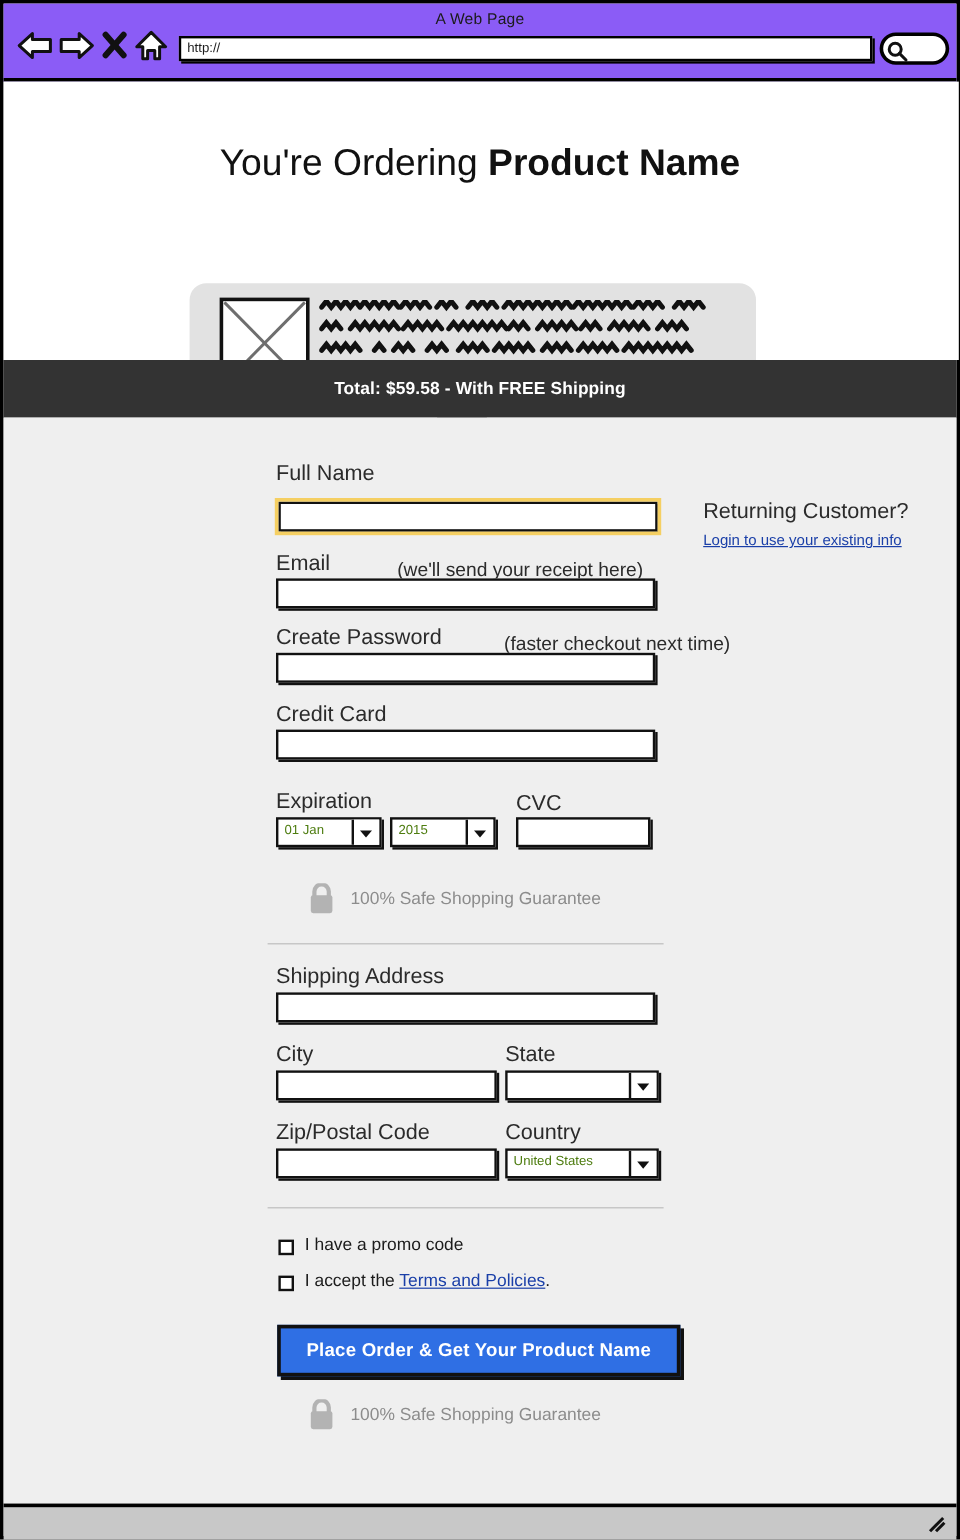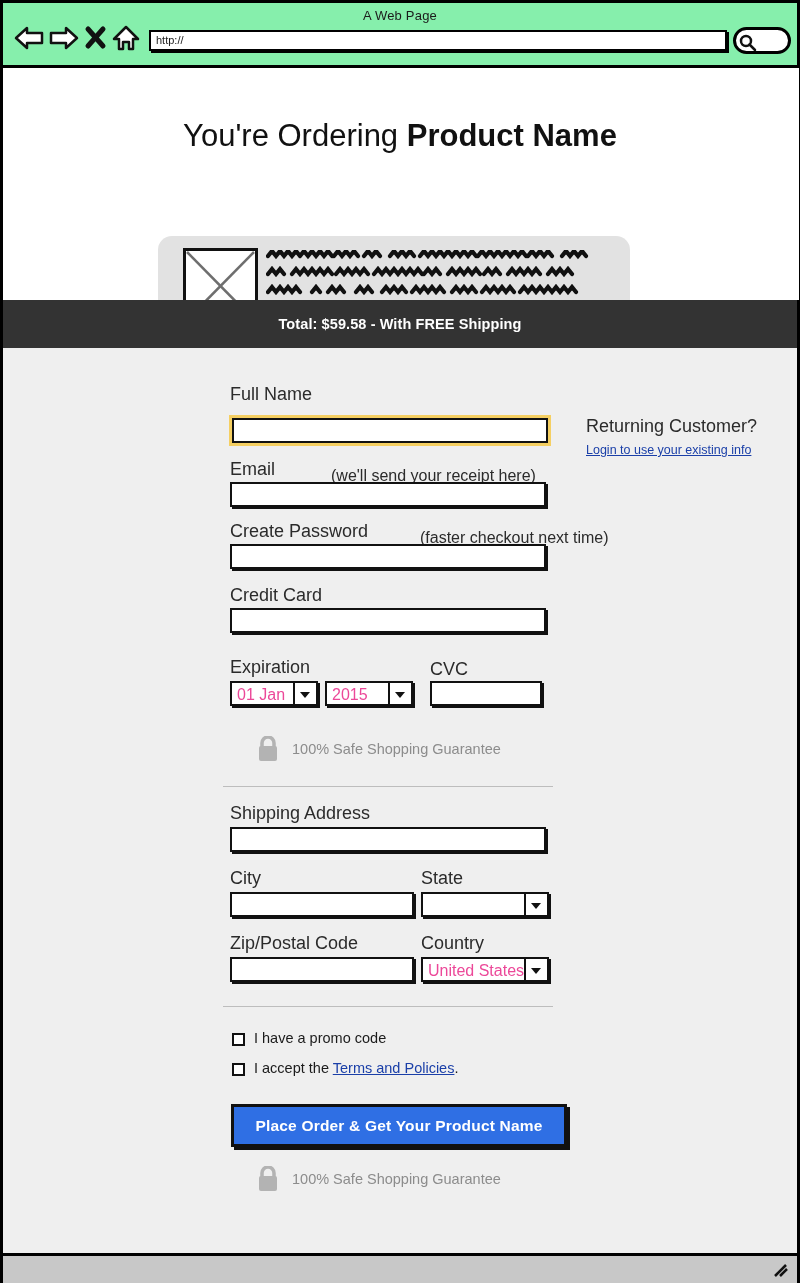--- a/index.html
+++ b/index.html
@@ -9,21 +9,21 @@
     font-family:"Liberation Sans", sans-serif;
     overflow:hidden;
   }
   .browser{
     position:absolute;left:0;top:0;width:800px;height:1283px;
     border:3px solid #000;box-sizing:border-box;background:#fff;
   }
   
   .chrome{
     position:absolute;left:0;top:0;width:794px;height:65px;
-    background:#86efac;border-bottom:3px solid #000;box-sizing:border-box;
+    background:#8b5cf6;border-bottom:3px solid #000;box-sizing:border-box;
   }
   .chrome-title{
     position:absolute;left:0;top:5px;width:794px;text-align:center;
     font-size:13px;color:#1b1b1b;letter-spacing:.2px;
   }
   .nav-icons{position:absolute;left:10px;top:20px;width:140px;height:34px;}
   .nav-icons svg{position:absolute;top:0;}
   .urlbar{
     position:absolute;left:146px;top:27px;width:578px;height:21px;
     background:#fff;border:2px solid #000;box-sizing:border-box;
@@ -92,21 +92,21 @@
     box-shadow:2px 2px 0 #111;height:25px;
   }
   .tin.focus{
     border:2px solid #111;outline:3px solid #f5cf62;box-shadow:2px 2px 0 #111;
   }
   .sel{
     position:absolute;background:#fff;border:2px solid #111;box-sizing:border-box;
     box-shadow:2px 2px 0 #111;height:25px;
   }
   .sel .val{
-    position:absolute;left:5px;top:3px;font-size:16px;color:#ec4899;white-space:nowrap;
+    position:absolute;left:5px;top:3px;font-size:11px;color:#4d7c0f;white-space:nowrap;
   }
   .sel .arrowbox{
     position:absolute;right:0;top:0;bottom:0;width:21px;
     border-left:2px solid #111;background:#fff;
   }
   .sel .arrowbox:after{
     content:"";position:absolute;left:5px;top:9px;
     border-left:5px solid transparent;border-right:5px solid transparent;
     border-top:6px solid #111;
   }

